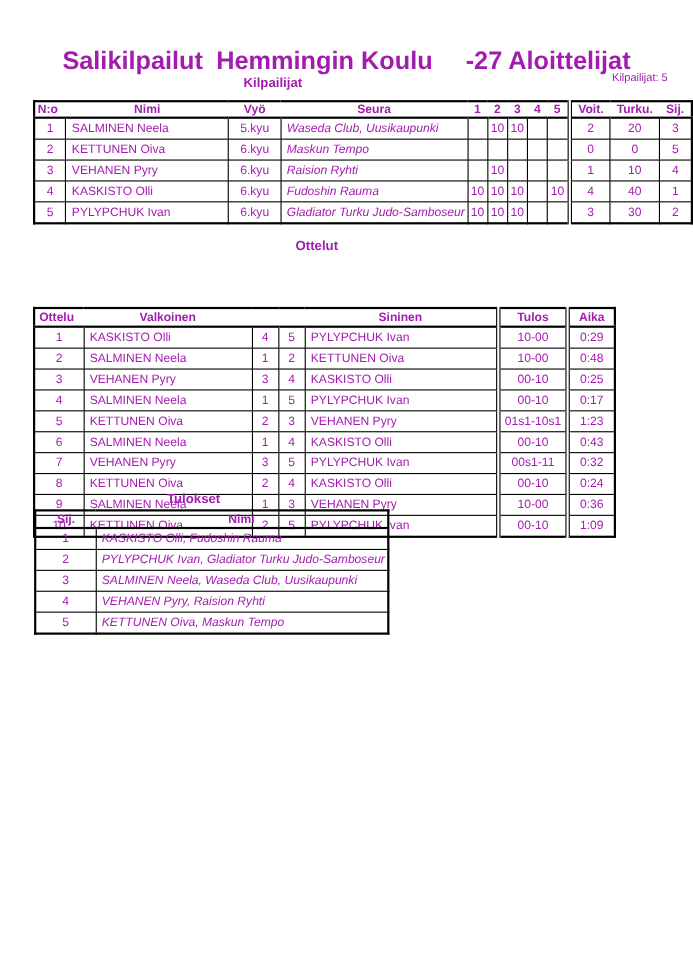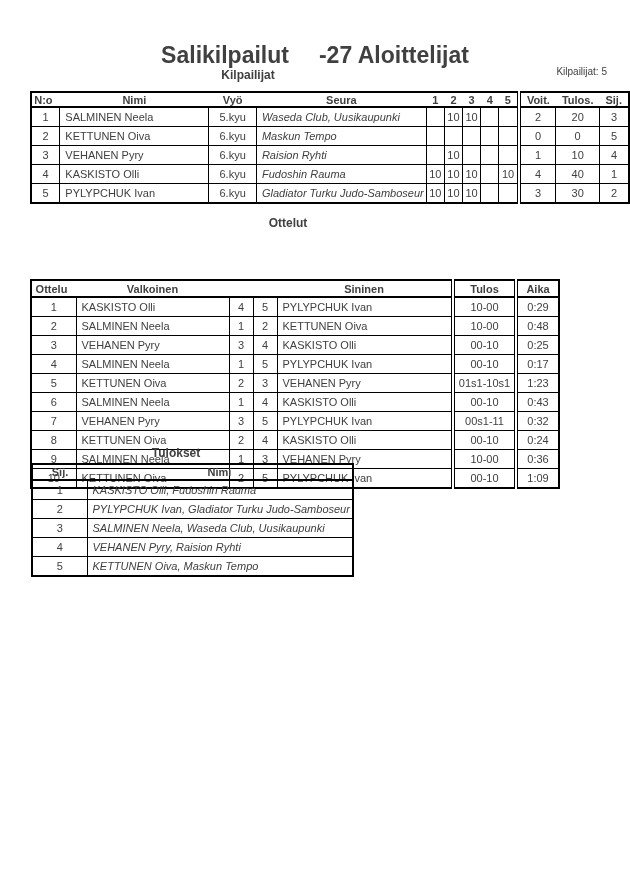--- a/index.html
+++ b/index.html
@@ -1,18 +1,18 @@
 <!DOCTYPE html>
 <html><head>
 <meta charset="utf-8">
 <style>
   html,body { margin:0; padding:0; background:#ffffff; }
   .page {
     position:relative; width:630px; height:712px; background:#ffffff;
-    font-family:"Liberation Sans","DejaVu Sans",sans-serif; color:#404040;
+    font-family:"Liberation Sans","DejaVu Sans",sans-serif; color:#a21caf;
     overflow:hidden;
   }
   .main-title {
     position:absolute; top:42px; left:0; width:630px;
     display:flex; justify-content:center; align-items:baseline; gap:12px;
     font-size:23px; font-weight:bold; white-space:nowrap;
   }
   .main-title .part-weight { margin-left:18px; }
   .competitor-count {
     position:absolute; top:66px; right:23px; font-size:10px;
@@ -51,20 +51,21 @@
   .gs { border-left:4px double #000 !important; }
   .ovf { display:inline-block; white-space:nowrap;font-style:italic; }
 </style>
 </head>
 <body>
 
 <div class="page">
 
   <div class="main-title">
     <span>Salikilpailut</span>
+    <span>Hemmingin Koulu</span>
     <span class="part-weight">-27 Aloittelijat</span>
   </div>
 
   <div class="competitor-count">Kilpailijat: 5</div>
 
   <div class="section-title" id="sec-kilpailijat">Kilpailijat</div>
 
   <div class="tbl-wrap" id="tbl1">
     <table class="jt">
       <colgroup>
@@ -86,21 +87,21 @@
           <th class="hl">N:o</th>
           <th>Nimi</th>
           <th>Vyö</th>
           <th>Seura</th>
           <th>1</th>
           <th>2</th>
           <th>3</th>
           <th>4</th>
           <th>5</th>
           <th class="gs">Voit.</th>
-          <th>Tulos.</th>
+          <th>Turku.</th>
           <th>Sij.</th>
         </tr>
       </thead>
       <tbody>
           <tr>
     <td class="c">1</td>
     <td class="l">SALMINEN Neela</td>
     <td class="c">5.kyu</td>
     <td class="l"><span class="ovf">Waseda Club, Uusikaupunki</span></td>
     <td class="c"></td>

